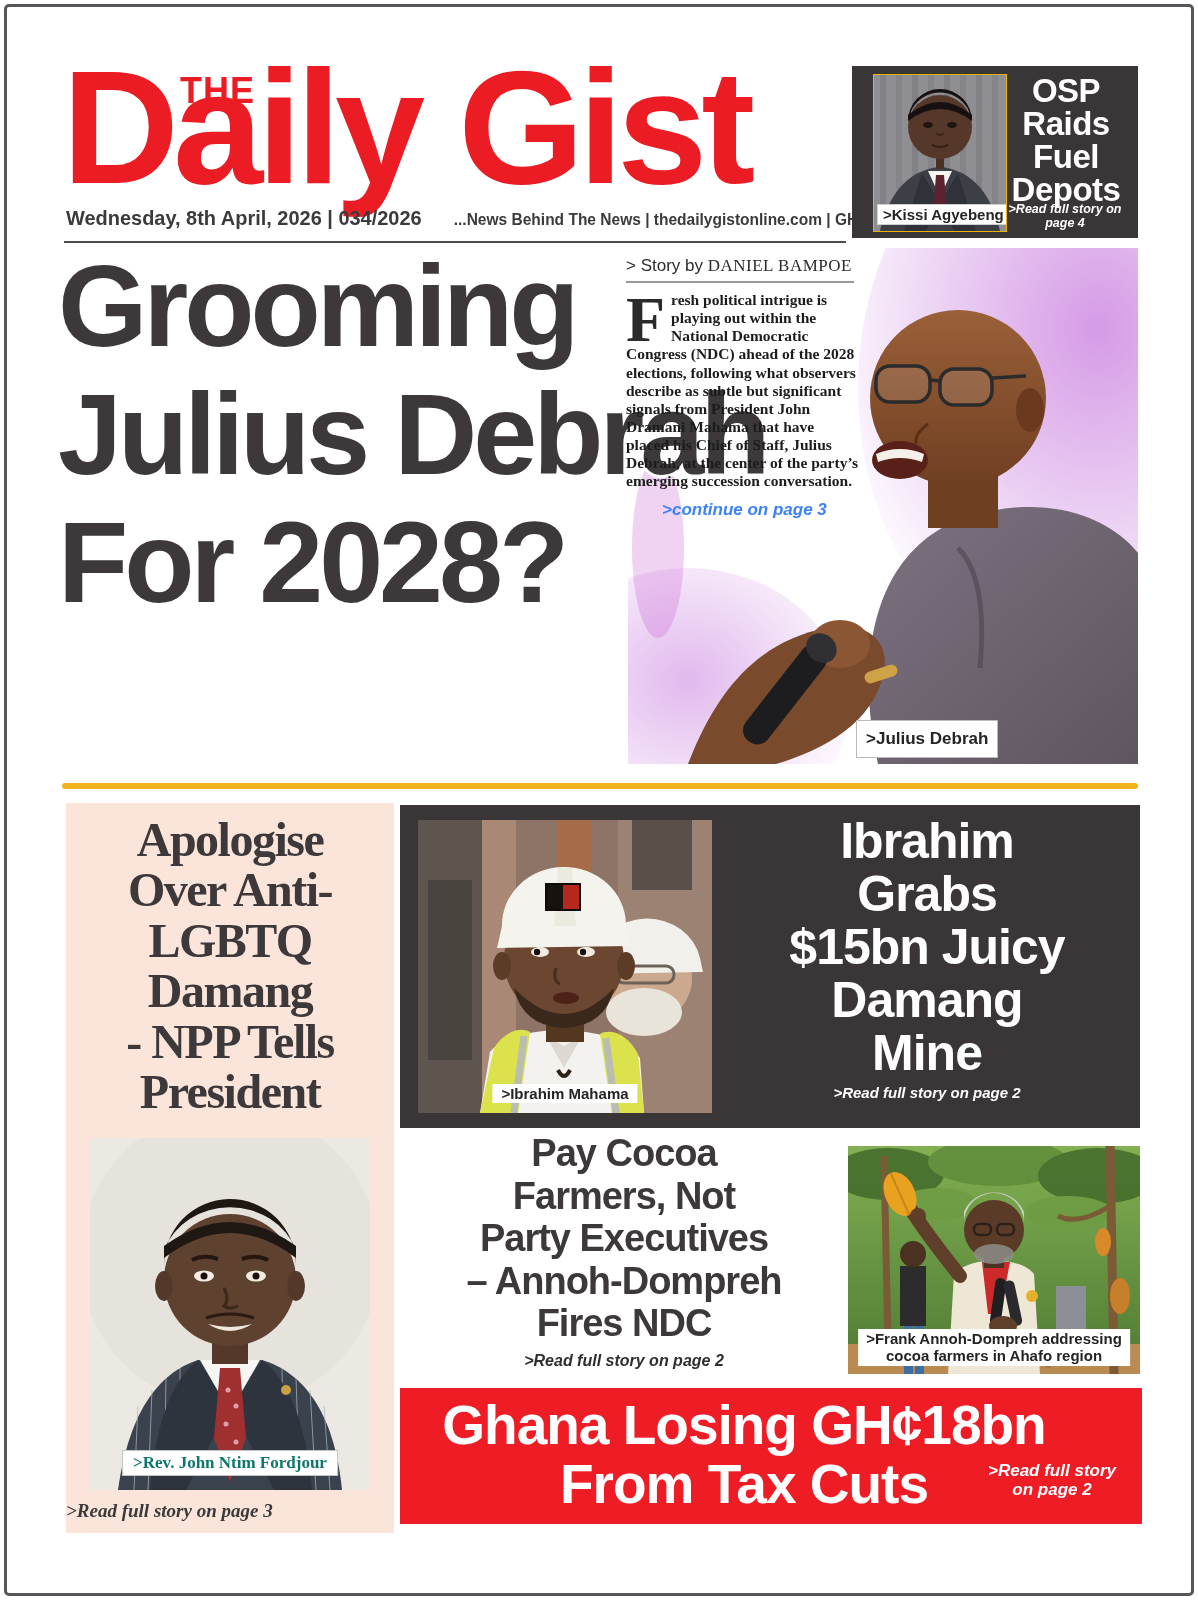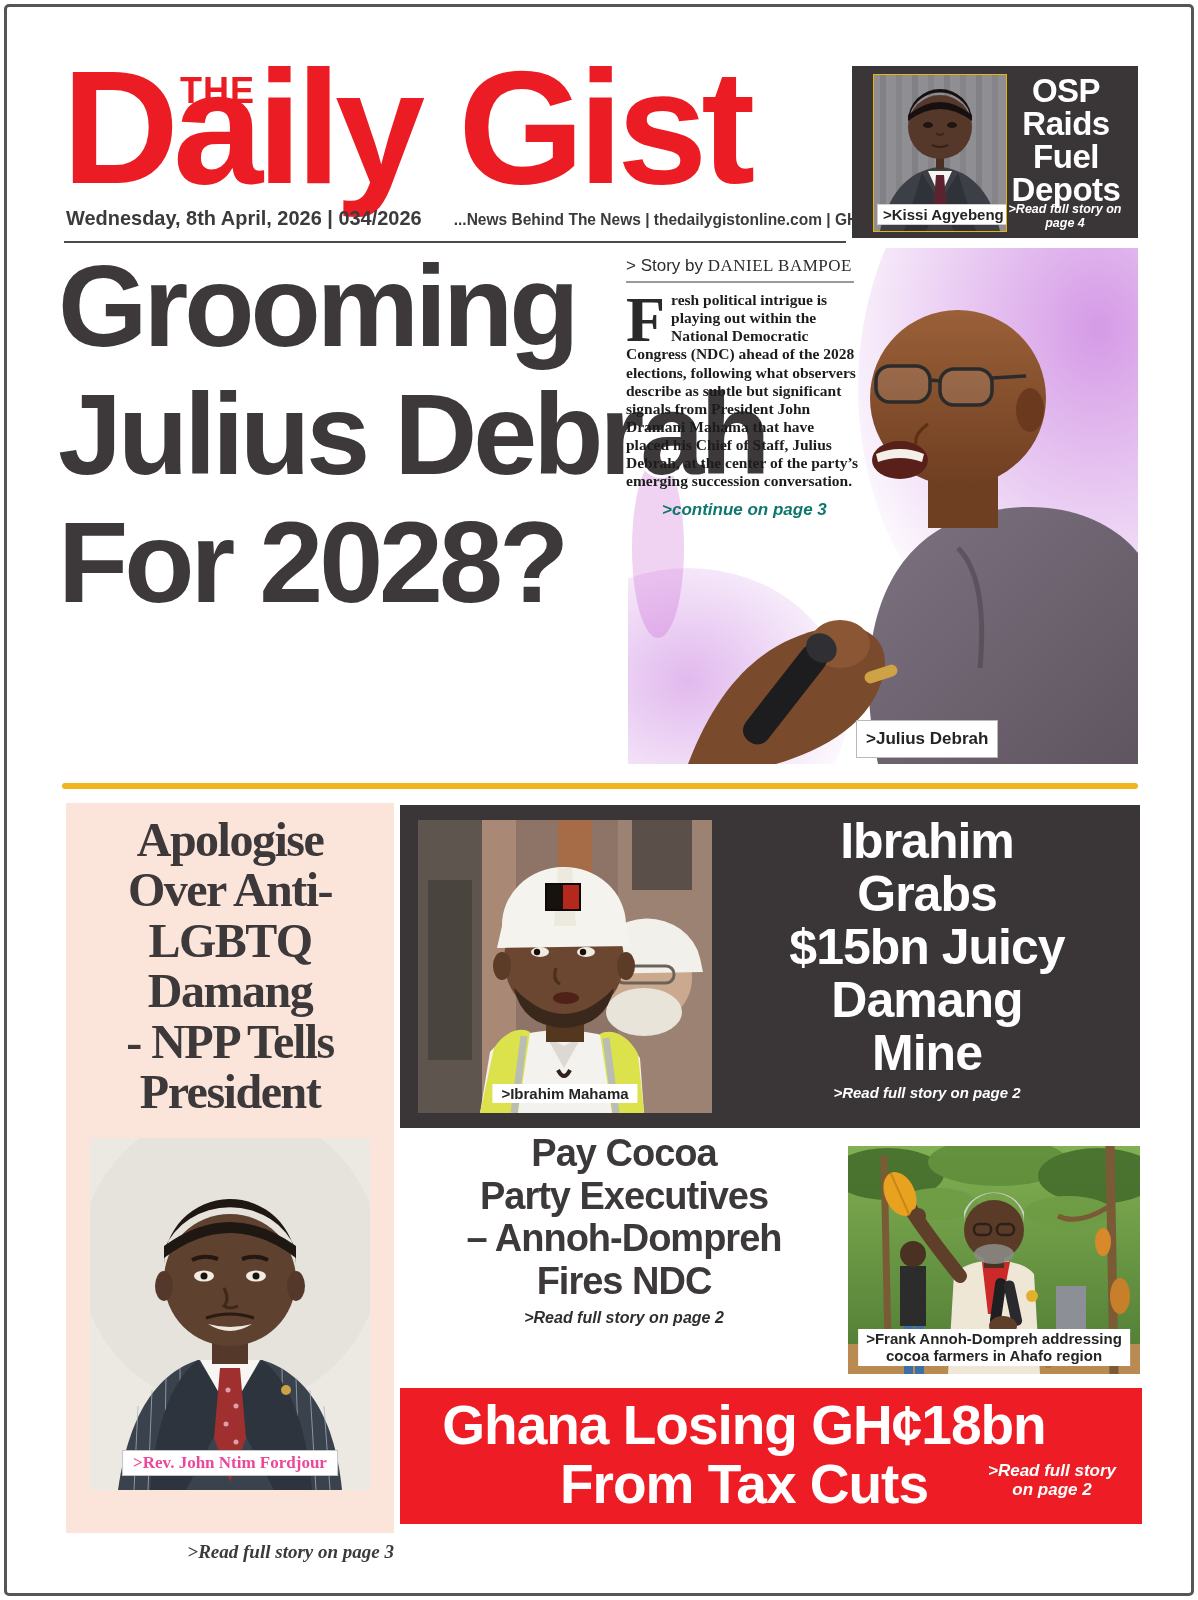--- a/index.html
+++ b/index.html
@@ -29,31 +29,31 @@
   .lead-caption{position:absolute;left:228px;top:472px;background:#fff;border:1px solid #b9b9b9;color:#242424;font-size:17px;font-weight:bold;padding:8px 9px;white-space:nowrap;}
   .lead-headline{position:absolute;left:58px;top:242px;width:880px;z-index:3;color:#3d393a;font-weight:bold;font-size:115px;line-height:1.115;letter-spacing:-4px;
     text-shadow:3px 0 0 #fff,-3px 0 0 #fff,0 3px 0 #fff,0 -3px 0 #fff,2px 2px 0 #fff,-2px -2px 0 #fff,2px -2px 0 #fff,-2px 2px 0 #fff;}
   .lead-headline div{white-space:nowrap;}
   .story-col{position:absolute;left:626px;top:256px;width:232px;z-index:4;}
   .byline{font-size:17px;color:#2c2c2c;white-space:nowrap;}
   .byline .by-name{font-family:"Liberation Serif","DejaVu Serif",serif;letter-spacing:.5px;}
   .byline-rule{margin-top:5px;width:228px;height:2px;background:#9a9a9a;}
   .story-body{margin:8px 0 0 0;font-family:"Liberation Serif","DejaVu Serif",serif;font-weight:bold;font-size:15.5px;line-height:1.17;color:#1c1c1c;}
   .dropcap{float:left;font-size:64px;line-height:.78;padding:4px 6px 0 0;font-family:"Liberation Serif","DejaVu Serif",serif;font-weight:bold;color:#2a2a2a;}
-  .continue{margin:10px 0 0 36px;font-size:17px;font-weight:bold;font-style:italic;color:#0f766e;}
+  .continue{margin:10px 0 0 36px;font-size:17px;font-weight:bold;font-style:italic;color:#3b82f6;}
 
   
   .gold-rule{position:absolute;left:62px;top:783px;width:1076px;height:6px;background:#f2b31e;border-radius:3px;}
 
   
   .npp-box{position:absolute;left:66px;top:803px;width:328px;height:730px;background:#fbe5da;font-family:Liberation Serif, serif;}
   .npp-headline{margin-top:12px;text-align:center;font-weight:bold;font-size:48px;line-height:1.05;color:#3d393a;letter-spacing:-1.5px;}
   .fordjour-photo{position:absolute;left:24px;top:335px;width:280px;height:352px;overflow:hidden;background:#ece9e3;}
-  .fordjour-caption{position:absolute;left:50%;transform:translateX(-50%);bottom:14px;background:#fff;border:1px solid #c4c4c4;color:#ec4899;font-size:17px;font-weight:bold;padding:2px 10px;white-space:nowrap;}
-  .npp-read{position:absolute;left:8px;right:0;top:697px;text-align:right;font-size:19px;font-weight:bold;font-style:italic;color:#3a3a3a;margin-top:41px;}
+  .fordjour-caption{position:absolute;left:50%;transform:translateX(-50%);bottom:14px;background:#fff;border:1px solid #c4c4c4;color:#0f766e;font-size:17px;font-weight:bold;padding:2px 10px;white-space:nowrap;}
+  .npp-read{position:absolute;left:0;right:0;top:697px;text-align:left;font-size:19px;font-weight:bold;font-style:italic;color:#3a3a3a;}
 
   
   .damang-box{position:absolute;left:400px;top:805px;width:740px;height:323px;background:#3a3536;}
   .ibrahim-photo{position:absolute;left:18px;top:15px;width:294px;height:293px;overflow:hidden;}
   .ibrahim-caption{position:absolute;left:50%;transform:translateX(-50%);bottom:10px;background:#fff;color:#242424;font-size:15px;font-weight:bold;padding:1px 9px;white-space:nowrap;}
   .damang-text{position:absolute;left:318px;top:10px;width:418px;text-align:center;color:#fff;font-weight:bold;font-size:50px;line-height:1.06;letter-spacing:-1px;}
   .damang-read{margin-top:5px;font-size:15px;font-weight:bold;font-style:italic;letter-spacing:0;}
 
   
   .cocoa-text{position:absolute;left:400px;top:1132px;width:448px;text-align:center;color:#3d393a;font-weight:bold;font-size:38px;line-height:1.12;letter-spacing:-1px;}
@@ -286,20 +286,21 @@
       <div>Grabs</div>
       <div>$15bn Juicy</div>
       <div>Damang</div>
       <div>Mine</div>
       <div class="damang-read">&gt;Read full story on page 2</div>
     </div>
   </section>
 
   <div class="cocoa-text">
     <div>Pay Cocoa</div>
+    <div>Farmers, Not</div>
     <div>Party Executives</div>
     <div>– Annoh-Dompreh</div>
     <div>Fires NDC</div>
     <div class="cocoa-read">&gt;Read full story on page 2</div>
   </div>
 
   <div class="cocoa-photo">
     <svg width="292" height="228" viewBox="0 0 292 228">
       <defs>
         <linearGradient id="leafbg" x1="0" y1="0" x2="0" y2="1">

